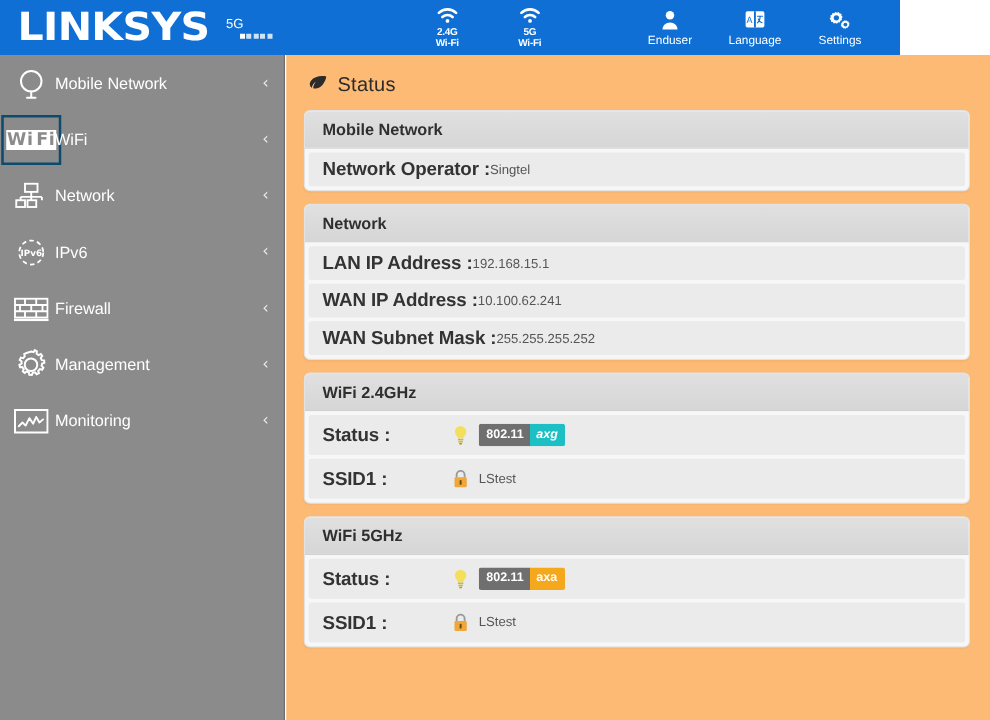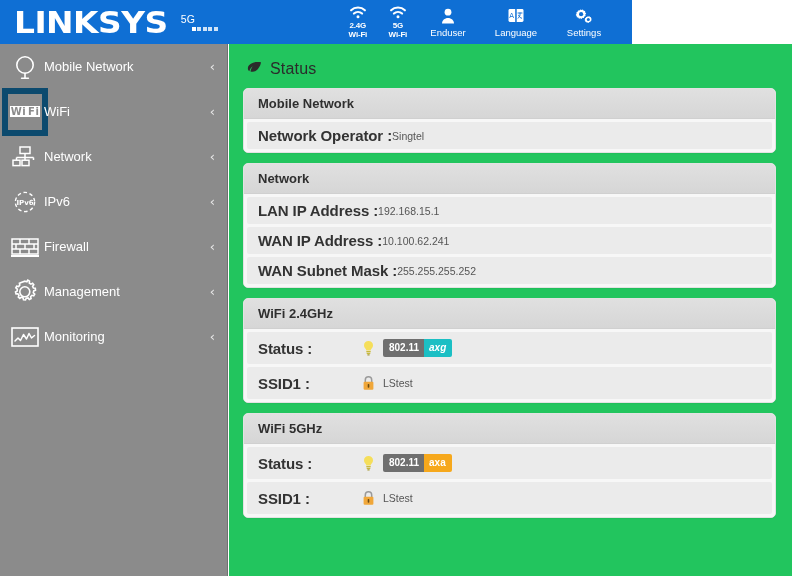--- a/index.html
+++ b/index.html
@@ -6,21 +6,21 @@
   html, body {
     width: 792px; height: 576px;
     font-family: "Liberation Sans", sans-serif;
     background: #ffffff;
     overflow: hidden;
   }
 
   
   .topbar {
     position: absolute; left: 0; top: 0;
-    width: 632px; height: 44px;
+    width: 720px; height: 44px;
     background: #0f6fd4;
     display: flex; align-items: center;
   }
   .logo {
     margin-left: 14px;
     color: #ffffff;
     font-size: 31px;
     font-weight: 700;
     letter-spacing: -0.5px;
     font-family: "DejaVu Sans", sans-serif;
@@ -34,21 +34,21 @@
     height: 34px; justify-content: center;
   }
   .sig-label {
     color: #ffffff; font-size: 10.5px; line-height: 11px;
     margin-left: 0px; margin-bottom: 2px;
   }
   .sig-bars { display: flex; align-items: flex-end; gap: 1.5px; margin-left: 11px; }
   .sig-bars i { display: block; width: 4px; height: 4px; background: #cfe3f7; }
   .sig-bars i.on { background: #ffffff; }
 
-  .wifi-inds { display: flex; margin-left: 120px; }
+  .wifi-inds { display: flex; margin-left: 120px; gap: 26px; }
   .wifi-ind { display: flex; flex-direction: column; align-items: center; width: 40px; }
   .wifi-ind .wtxt {
     color: #ffffff; font-size: 8px; font-weight: 700; line-height: 9px;
     text-align: center; letter-spacing: -0.2px;
   }
   .wifi-glyph { width: 20px; height: 15px; position: relative; margin-bottom: 1px; }
   .wifi-glyph svg { display: block; }
 
   .topright { margin-left: auto; display: flex; gap: 20px; padding-right: 24px; }
   .tr-item { display: flex; flex-direction: column; align-items: center; width: 48px; cursor: pointer; }
@@ -77,32 +77,32 @@
   .side-label {
     color: #ffffff; font-size: 13px; margin-left: 2px;
     font-family: "Liberation Sans", sans-serif;
     white-space: nowrap;
   }
   .chev {
     margin-left: auto; color: #e9e9e9; font-size: 13px; line-height: 1;
     font-family: "DejaVu Sans", sans-serif;
   }
   .wifi-box {
-    border: 6px solid #0c4a6e; padding: 12px 2px;
-    font-size: 10px; font-weight: 700; color: #ffffff;
+    border: 2px solid #0c4a6e; padding: 12px 2px;
+    font-size: 14px; font-weight: 700; color: #ffffff;
     letter-spacing: 0.5px; line-height: 12px;
     font-family: "DejaVu Sans", sans-serif;
   }
   .wifi-box span.inv { background: #ffffff; color: #8b8b8b; padding: 0 1px; }
 
   
   .main {
     position: absolute; left: 229px; top: 44px;
     width: 563px; height: 532px;
-    background: #22c55e;
+    background: #fdba74;
     padding: 14px 16px 0 14px;
     overflow: hidden;
   }
   .page-title {
     display: flex; align-items: center; gap: 8px;
     margin: 2px 0 10px 4px;
   }
   .page-title .ptxt { font-size: 16px; color: #2b2b2b; letter-spacing: 0.2px; }
 
   .panel {

